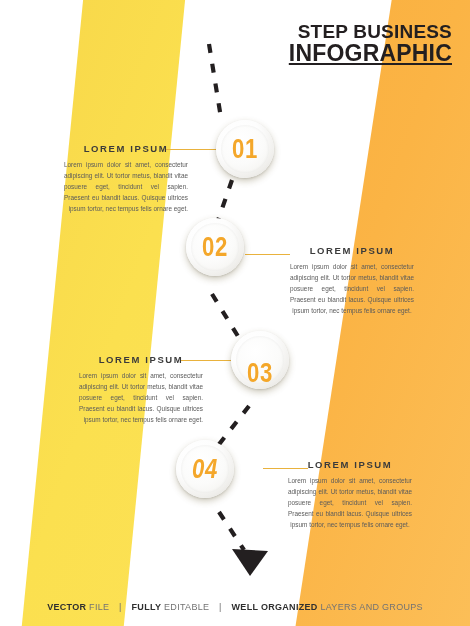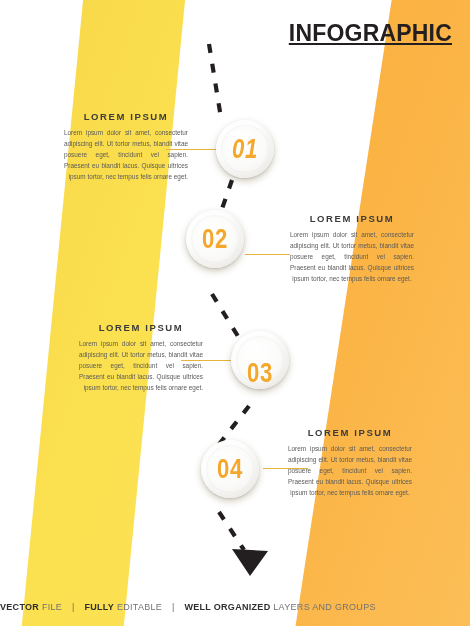--- a/index.html
+++ b/index.html
@@ -106,20 +106,21 @@
     height: 1px;
     background: #e9b23d;
     z-index: 3;
   }
 
   
   .text-block {
     position: absolute;
     width: 124px;
     z-index: 4;
+    margin-top: 32px;
   }
   .tb-head {
     font-family: "Liberation Sans Narrow", "Liberation Sans", sans-serif;
     font-size: 9.5px;
     font-weight: bold;
     letter-spacing: 1.6px;
     color: #3b3b3b;
     margin-bottom: 5px;
   }
   .tb-body {
@@ -134,66 +135,67 @@
   .tb-right .tb-body { text-align: justify; text-align-last: center; }
   .tb-left .tb-head  { text-align: center; }
   .tb-right .tb-head { text-align: center; }
 
   
   .footer {
     position: absolute;
     left: 0;
     bottom: 14px;
     width: 470px;
-    text-align: left;
+    text-align: center;
     z-index: 7;
     font-size: 9px;
     letter-spacing: 0.3px;
     white-space: nowrap;
   }
   .f-strong { font-weight: bold; color: #2f2f2f; }
   .f-light  { color: #737373; }
   .f-sep    { color: #6d6d6d; padding: 0 7px; }
 </style>
 </head>
 <body>
 
 <div id="poster">
 
   <div class="band band-yellow"></div>
   <div class="band band-orange"></div>
 
   <div class="title-block">
+    <div class="title-line1">STEP BUSINESS</div>
     <div class="title-line2">INFOGRAPHIC</div>
   </div>
 
   <svg class="path-svg" viewBox="0 0 470 626">
     <path d="M 209 44 L 221 118" stroke="#231f20" stroke-width="4.2" fill="none" stroke-dasharray="9 11"></path>
     <path d="M 232 180 L 214 232" stroke="#231f20" stroke-width="4.2" fill="none" stroke-dasharray="9 11"></path>
     <path d="M 212 294 L 244 346" stroke="#231f20" stroke-width="4.2" fill="none" stroke-dasharray="9 11"></path>
     <path d="M 249 406 L 213 452" stroke="#231f20" stroke-width="4.2" fill="none" stroke-dasharray="9 11"></path>
     <path d="M 219 512 L 244 550" stroke="#231f20" stroke-width="4.2" fill="none" stroke-dasharray="9 11"></path>
     <polygon points="232,549 268,551 250,576" fill="#231f20"></polygon>
   </svg>
 
   <div class="connector" style="left:166px; top:149px; width:50px;"></div>
   <div class="connector" style="left:245px; top:254px; width:45px;"></div>
   <div class="connector" style="left:181px; top:360px; width:50px;"></div>
   <div class="connector" style="left:263px; top:468px; width:45px;"></div>
 
-  <div class="step-circle" style="left:216px; top:120px;font-style:italic;">
+  <div class="step-circle" style="left:216px; top:120px;">
     <span class="step-num">01</span>
   </div>
-  <div class="step-circle" style="left:186px; top:210px;text-align:right;">
+  <div class="step-circle" style="left:186px; top:218px;text-align:right;">
     <span class="step-num">02</span>
   </div>
   <div class="step-circle" style="left:231px; top:331px;align-items:flex-end;">
     <span class="step-num">03</span>
   </div>
-  <div class="step-circle" style="left:201px; top:440px;">
+  <div class="step-circle" style="left:176px; top:440px;font-style:italic;">
     <span class="step-num">04</span>
   </div>
 
   <div class="text-block tb-left" style="left:64px; top:111px;">
     <div class="tb-head">LOREM IPSUM</div>
     <div class="tb-body">Lorem ipsum dolor sit amet, consectetur adipiscing elit. Ut tortor metus, blandit vitae posuere eget, tincidunt vel sapien. Praesent eu blandit lacus. Quisque ultrices ipsum tortor, nec tempus felis ornare eget.</div>
   </div>
 
   <div class="text-block tb-right" style="left:290px; top:213px;">
     <div class="tb-head">LOREM IPSUM</div>

